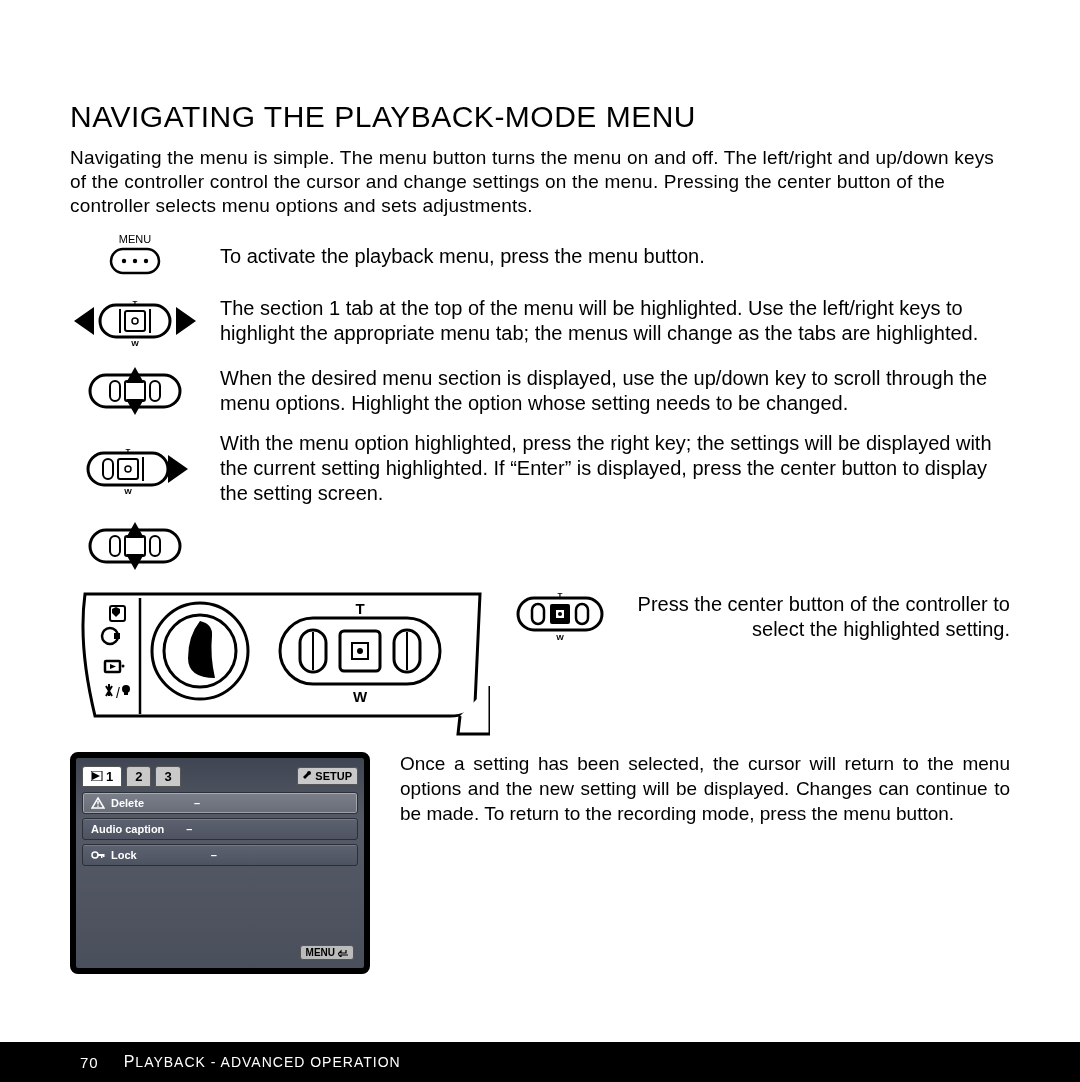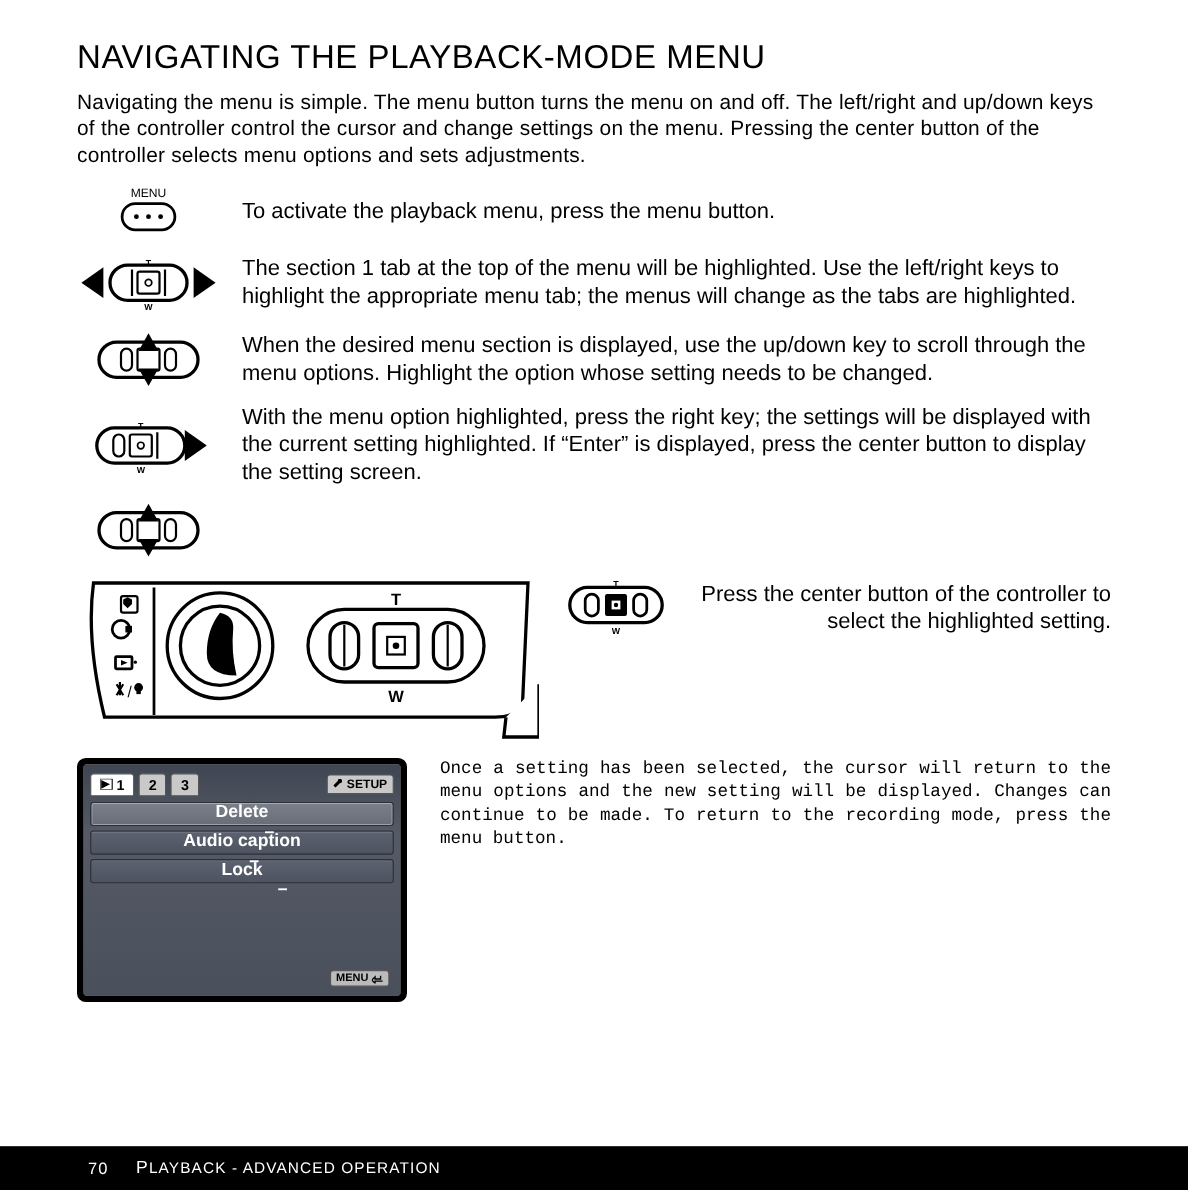--- a/index.html
+++ b/index.html
@@ -5,21 +5,21 @@
   * { margin: 0; padding: 0; box-sizing: border-box; }
   body {
     font-family: Arial, Helvetica, sans-serif;
     background: #fff;
     width: 1080px;
     height: 1082px;
     position: relative;
     color: #000;
   }
   .page {
-    padding: 36px 70px 0 70px;
+    padding: 100px 70px 0 70px;
   }
   h1.title {
     font-size: 30px;
     font-weight: 400;
     letter-spacing: 0.5px;
     margin-bottom: 12px;
   }
   .intro {
     font-size: 19px;
     line-height: 1.25;
@@ -53,24 +53,23 @@
   .controller-row .step-text { padding-top: 6px; text-align: right; }
   .controller-svg-wrap { flex-shrink: 0; }
   .bottom-row {
     display: flex;
     gap: 30px;
     margin-top: 12px;
     align-items: flex-start;
   }
   .lcd-wrap { flex-shrink: 0; }
   .bottom-text {
-    font-size: 16px;
+    font-size: 19px;
     line-height: 1.3;
     text-align: justify;
-    font-family: Liberation Mono, monospace;
   }
   .footer {
     position: absolute;
     left: 0;
     right: 0;
     bottom: 0;
     background: #000;
     color: #fff;
     height: 40px;
     display: flex;
@@ -107,23 +106,22 @@
   .setup-tab {
     margin-left:auto; background:#c9c9c9; color:#000;
     border:1px solid #555; border-radius:3px 3px 0 0;
     padding:2px 5px; font-size:11px; display:flex; align-items:center; gap:2px;justify-content:space-between;
   }
   .mitem {
     background: linear-gradient(#5c6270, #4d5360);
     border:1px solid #2b2f37; border-radius:3px;
     margin-top:4px; height:22px;
     display:flex; align-items:center; padding:0 8px;
-    font-size:16px; color:#fff; font-weight:bold;
+    font-size:11px; color:#fff; font-weight:bold;
     box-shadow: inset 0 1px 0 rgba(255,255,255,0.15);
-    flex-direction: column;
   }
   .mitem.sel {
     background: linear-gradient(#7a7f89, #686d78);
     box-shadow: inset 0 0 0 1px rgba(255,255,255,0.35);
   }
   .mitem .mval { margin-left: 50px; }
   .menubadge {
     position:absolute; right:10px; bottom:8px;
     background:#bbb; color:#000; border-radius:3px;
     font-size:10px; padding:1px 5px; font-weight:bold;

